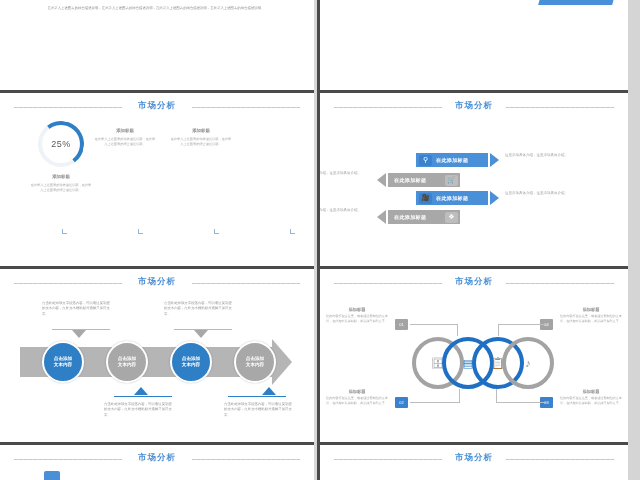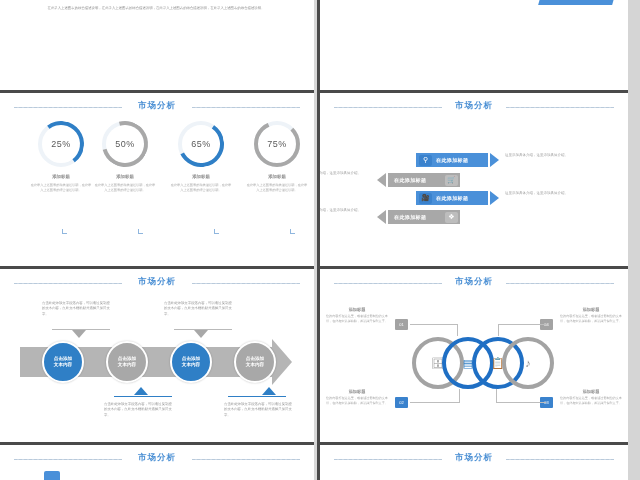--- a/index.html
+++ b/index.html
@@ -140,48 +140,29 @@
         <div class="donut">
           <div class="ringbg"></div>
           <div class="arc" style="border-top-color:#2f7fc6;border-right-color:#2f7fc6;transform:rotate(8deg);"></div>
           <div class="pct">25%</div>
         </div>
         <div class="cap">添加标题</div>
         <div class="body">在此录入上述图表的种类描述说明，在此录入上述图表的综合描述说明。</div>
       </div>
 
       <div class="donutcol" style="left:88px;">
-        <div class="donut">
-          <div class="ringbg"></div>
-          <div class="arc" style="border-top-color:#a8a8a8;border-right-color:#a8a8a8;border-bottom-color:#a8a8a8;transform:rotate(30deg);"></div>
-          <div class="pct">50%</div>
-        </div>
         <div class="cap">添加标题</div>
         <div class="body">在此录入上述图表的种类描述说明，在此录入上述图表的综合描述说明。</div>
       </div>
 
       <div class="donutcol" style="left:164px;">
-        <div class="donut">
-          <div class="ringbg"></div>
-          <div class="arc" style="border-top-color:#2f7fc6;border-right-color:#2f7fc6;border-bottom-color:#2f7fc6;border-left-color:#2f7fc6;clip-path:polygon(50% 50%,100% 0,100% 100%,0 100%,0 65%);transform:rotate(-10deg);"></div>
-          <div class="pct">65%</div>
-        </div>
         <div class="cap">添加标题</div>
         <div class="body">在此录入上述图表的种类描述说明，在此录入上述图表的综合描述说明。</div>
       </div>
 
-      <div class="donutcol" style="left:240px;">
-        <div class="donut">
-          <div class="ringbg"></div>
-          <div class="arc" style="border-top-color:#a8a8a8;border-right-color:#a8a8a8;border-bottom-color:#a8a8a8;border-left-color:#a8a8a8;clip-path:polygon(50% 50%,100% 0,100% 100%,0 100%,0 0,28% 0);"></div>
-          <div class="pct">75%</div>
-        </div>
-        <div class="cap">添加标题</div>
-        <div class="body">在此录入上述图表的种类描述说明，在此录入上述图表的综合描述说明。</div>
-      </div>
       <div class="corner" style="left:62px; top:136px;"></div>
       <div class="corner" style="left:138px; top:136px;"></div>
       <div class="corner" style="left:214px; top:136px;"></div>
       <div class="corner" style="left:290px; top:136px;"></div>
     </div>
 
     <div class="slide s3 right">
       <div class="hdr">
         <div class="line l"></div>
         <div class="ttl">市场分析</div>

